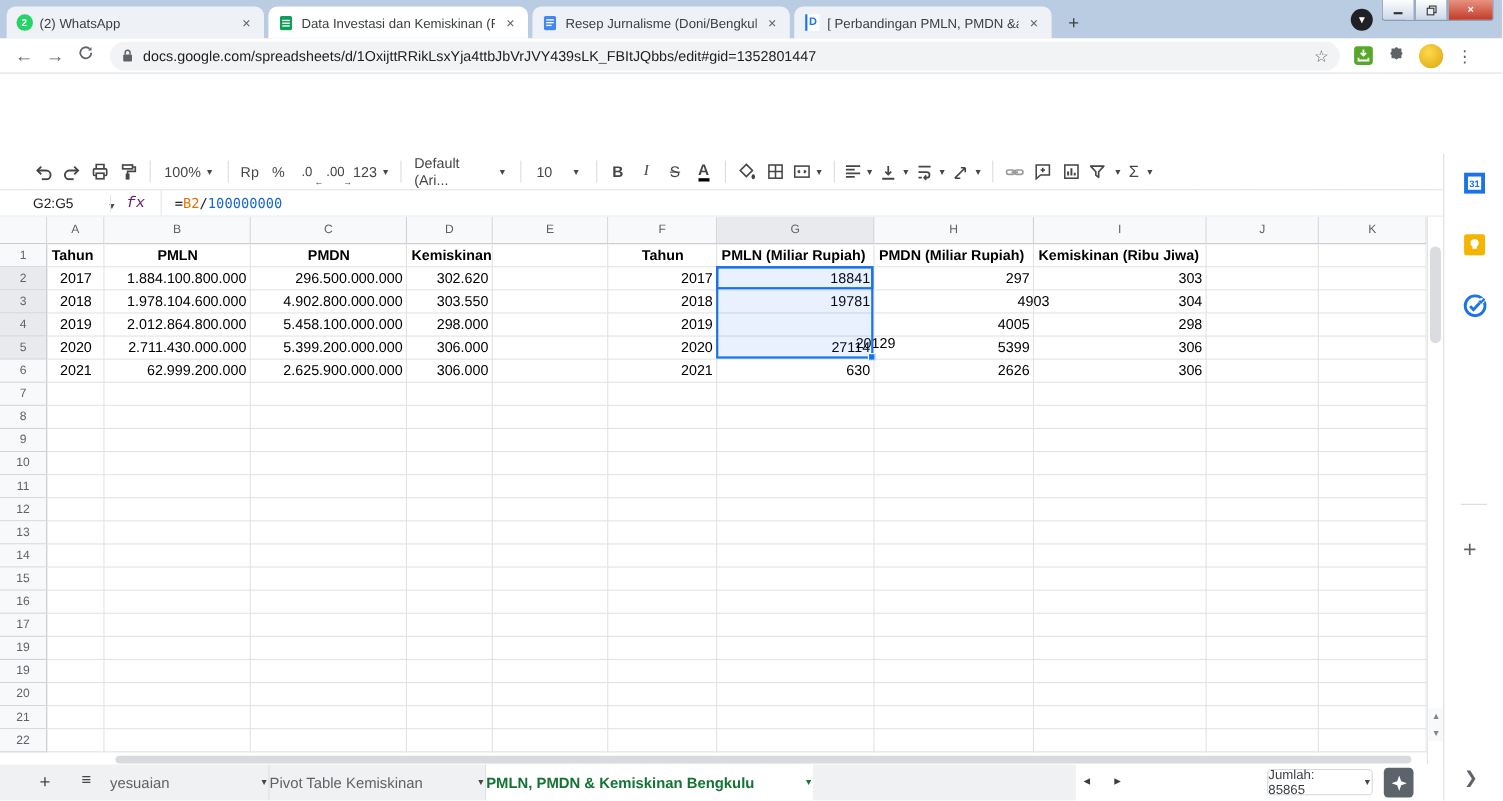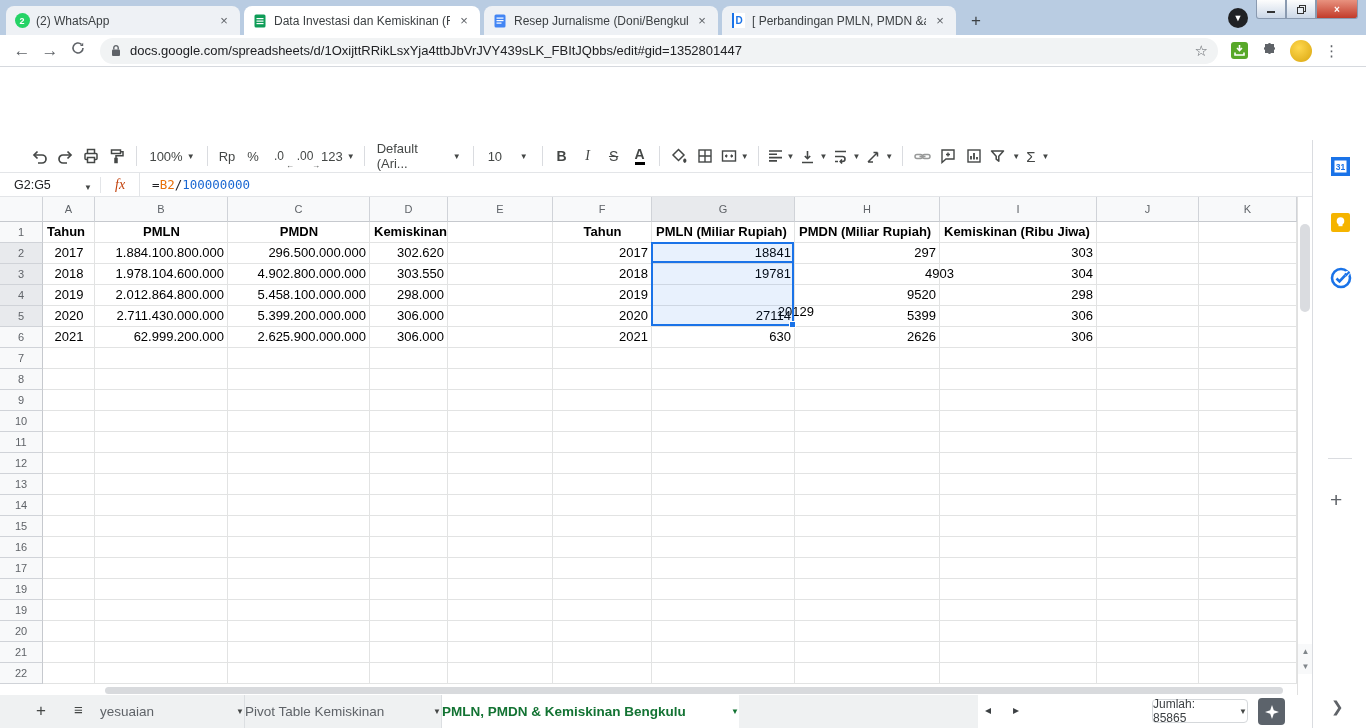--- a/index.html
+++ b/index.html
@@ -52,23 +52,23 @@
   .fmt-b { font-weight:bold; font-size:14px; }
   .fmt-i { font-style:italic; font-family:"Liberation Serif", serif; font-size:14px; }
   .fmt-s { text-decoration:line-through; font-size:14px; }
   .fmt-a { font-weight:bold; font-size:14px; border-bottom:3px solid #000; line-height:15px; }
   .decbtn { position:relative; font-size:12px; }
   .decbtn .sub { position:absolute; bottom:-1px; right:-2px; font-size:8px; }
   #tb-collapse { position:absolute; right:30px; top:146px; color:#444746; }
 
   
   #formulabar { position:absolute; left:0; top:172px; width:1312px; height:25px; background:#fff; border-top:1px solid #e3e5e8; border-bottom:1px solid #e3e5e8; display:flex; align-items:center; }
-  #namebox { width:100px; display:flex; align-items:flex-end; padding-left:14px; font-size:12.5px; color:#202124;gap:31px; }
+  #namebox { width:100px; display:flex; align-items:flex-end; padding-left:30px; font-size:12.5px; color:#202124;gap:31px; }
   #namebox .dd { margin-left:auto; margin-right:8px; }
-  #fx { font-style:italic; font-family:Liberation Serif, serif; color:#c2410c; font-size:14px; padding:0 14px; border-left:1px solid #e3e5e8; }
+  #fx { font-style:italic; font-family:Liberation Mono, monospace; color:#701a75; font-size:14px; padding:0 14px; border-left:1px solid #e3e5e8; }
   #formula-text { font-family:"DejaVu Sans Mono", monospace; font-size:12.5px; padding-left:12px; border-left:1px solid #e3e5e8; height:100%; display:flex; align-items:center; }
 
   
   #grid { position:absolute; left:0; top:197px; width:1297px; height:498px; background:#fff; overflow:hidden; }
   .colhdr, #corner { position:absolute; top:0; height:25px; background:#f8f9fa; border-bottom:1px solid #c6c9ce; border-right:1px solid #d0d3d8; font-size:11px; color:#5f6368; display:flex; align-items:center; justify-content:center; }
   .colhdr.hl { background:#e8eaed; }
   .rowhdr { position:absolute; left:0; width:43px; background:#f8f9fa; border-bottom:1px solid #d0d3d8; border-right:1px solid #c6c9ce; font-size:11px; color:#5f6368; display:flex; align-items:center; justify-content:center; }
   .rowhdr.hl { background:#e8eaed; }
   .gline-v { position:absolute; width:1px; background:#e2e3e3; }
   .gline-h { position:absolute; height:1px; background:#e2e3e3; }
@@ -521,21 +521,21 @@
       <div class="cell al-r" style="left:553px;top:67px;width:99px">2018</div>
       <div class="cell al-r" style="left:652px;top:67px;width:143px">19781</div>
       <div class="cell al-r" style="left:795px;top:67px;width:163px">4903</div>
       <div class="cell al-r" style="left:940px;top:67px;width:157px">304</div>
       <div class="cell al-c" style="left:43px;top:88px;width:52px">2019</div>
       <div class="cell al-r" style="left:95px;top:88px;width:133px">2.012.864.800.000</div>
       <div class="cell al-r" style="left:228px;top:88px;width:142px">5.458.100.000.000</div>
       <div class="cell al-r" style="left:370px;top:88px;width:78px">298.000</div>
       <div class="cell al-r" style="left:553px;top:88px;width:99px">2019</div>
       <div class="cell al-r" style="left:652px;top:105px;width:166px">20129</div>
-      <div class="cell al-r" style="left:795px;top:88px;width:145px">9520</div>
+      <div class="cell al-r" style="left:795px;top:88px;width:145px">4005</div>
       <div class="cell al-r" style="left:940px;top:88px;width:157px">298</div>
       <div class="cell al-c" style="left:43px;top:109px;width:52px">2020</div>
       <div class="cell al-r" style="left:95px;top:109px;width:133px">2.711.430.000.000</div>
       <div class="cell al-r" style="left:228px;top:109px;width:142px">5.399.200.000.000</div>
       <div class="cell al-r" style="left:370px;top:109px;width:78px">306.000</div>
       <div class="cell al-r" style="left:553px;top:109px;width:99px">2020</div>
       <div class="cell al-r" style="left:652px;top:109px;width:143px">27114</div>
       <div class="cell al-r" style="left:795px;top:109px;width:145px">5399</div>
       <div class="cell al-r" style="left:940px;top:109px;width:157px">306</div>
       <div class="cell al-c" style="left:43px;top:130px;width:52px">2021</div>

